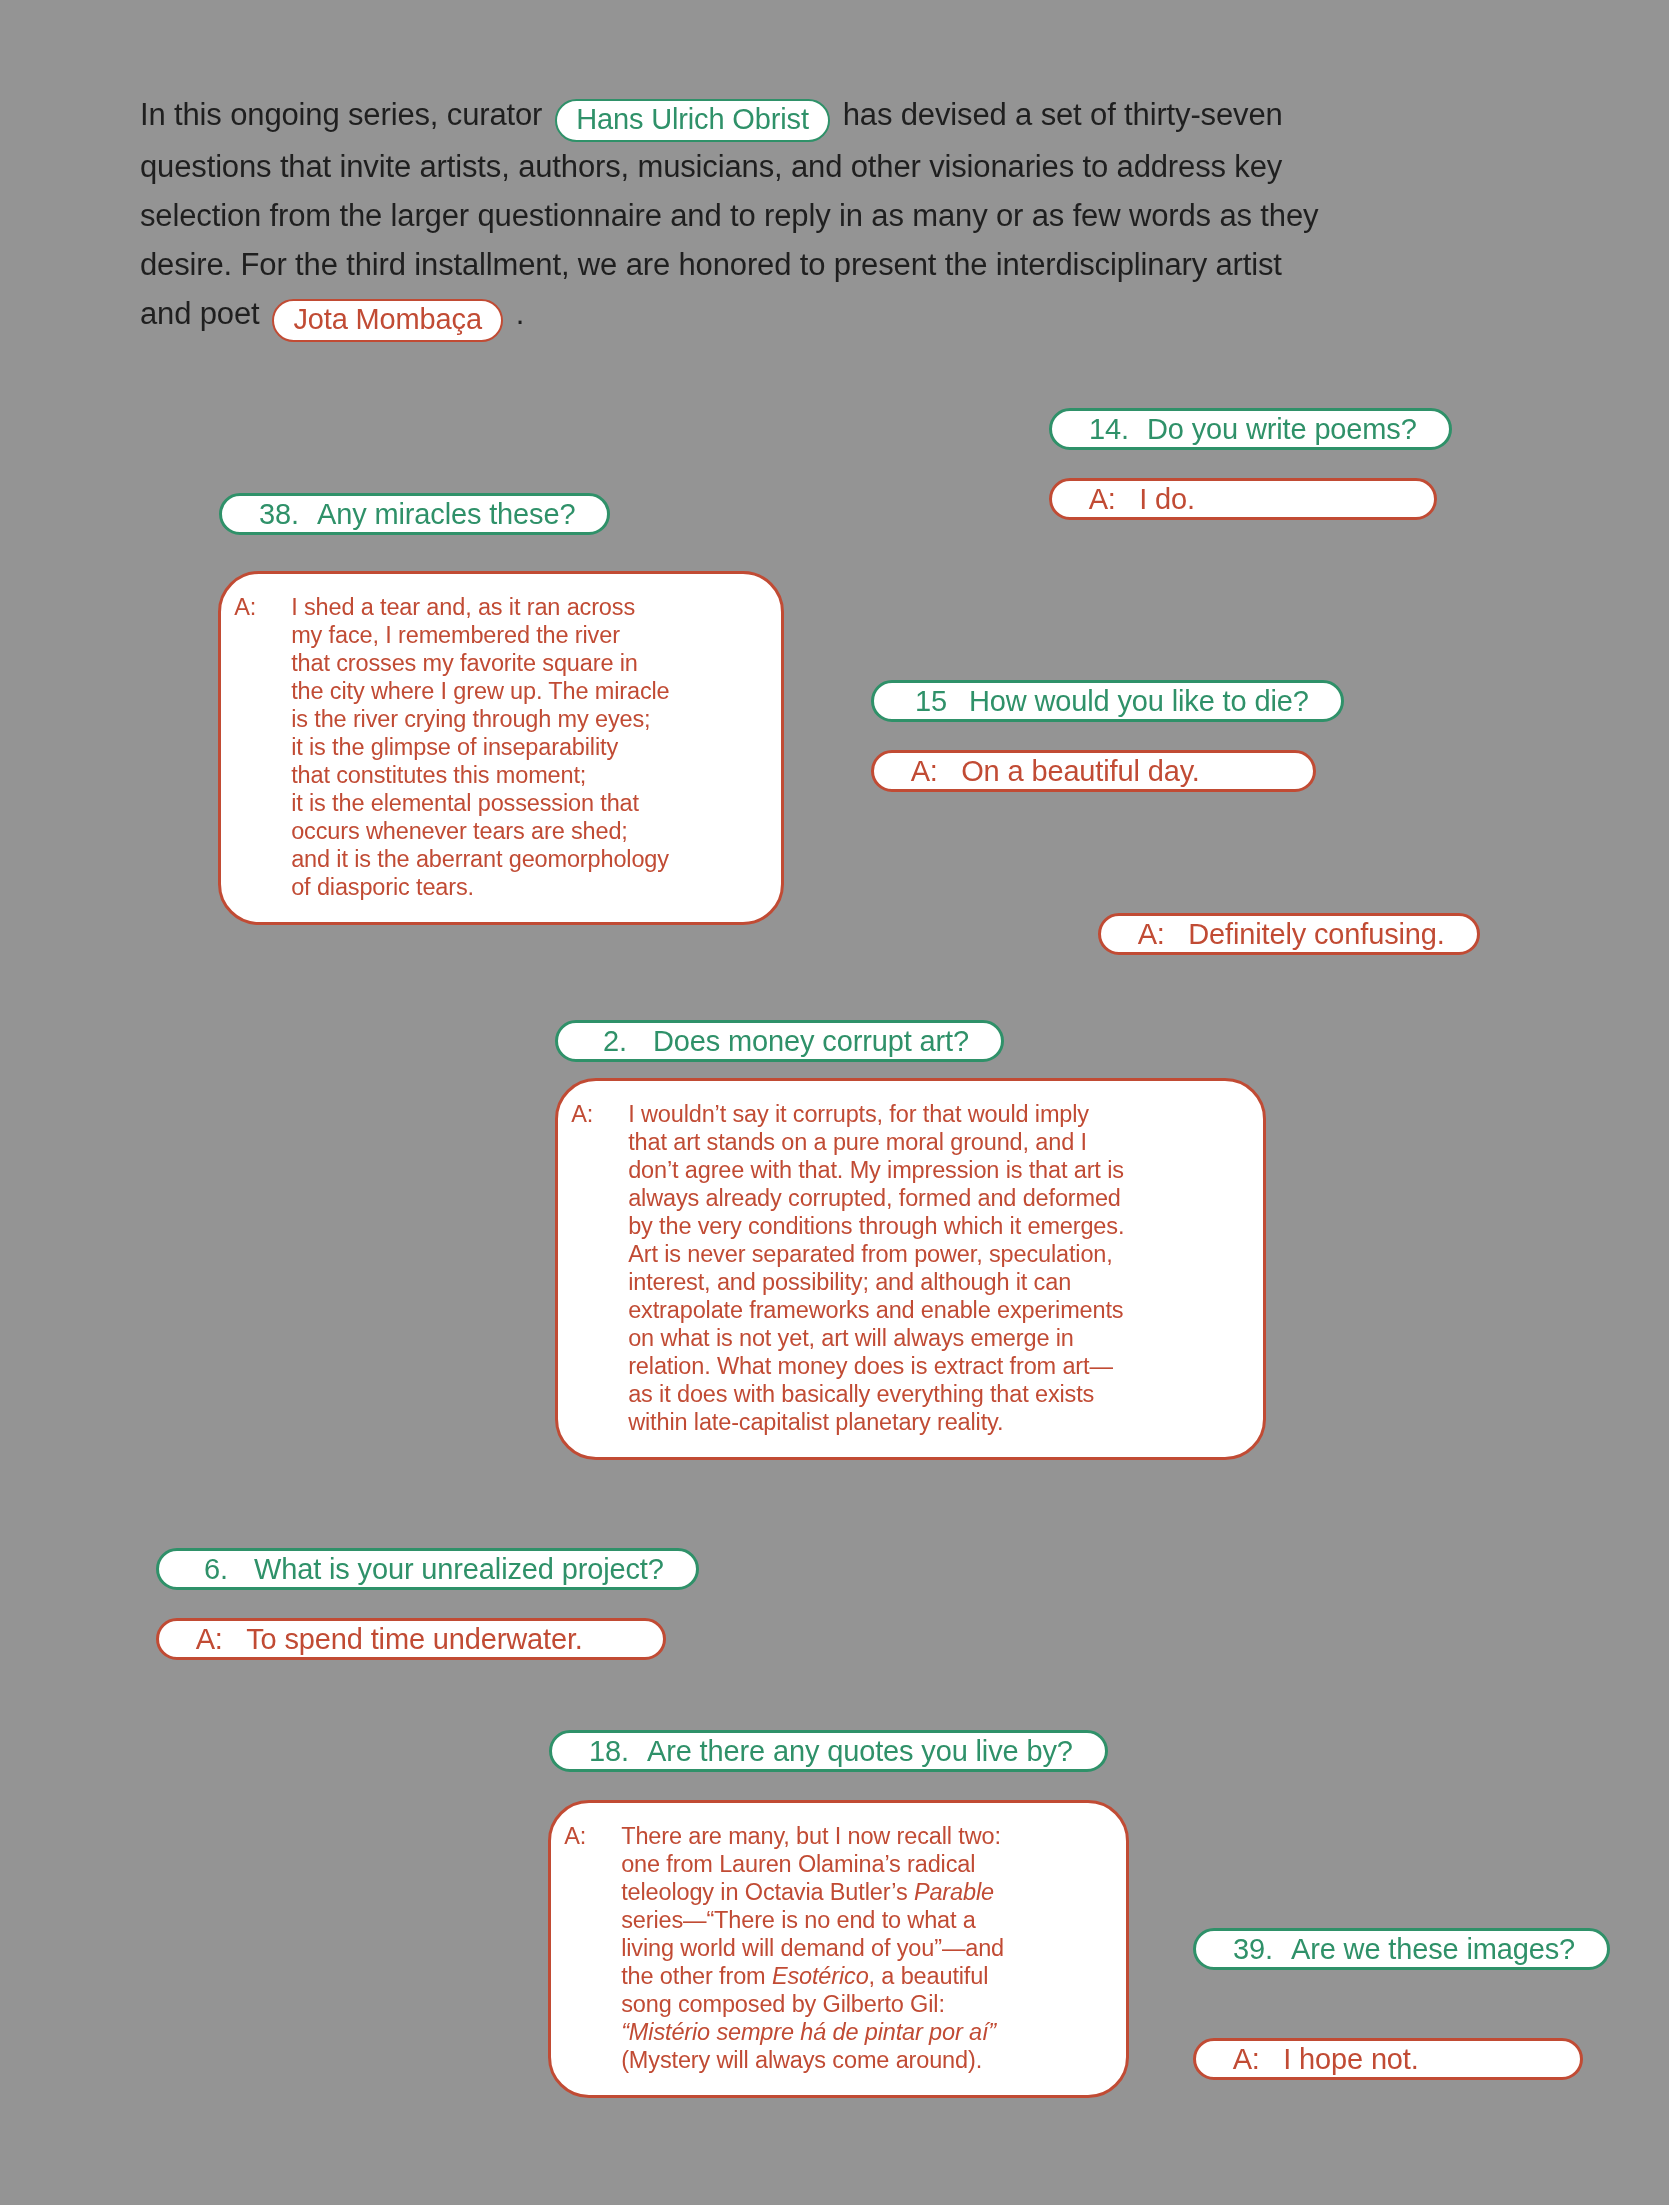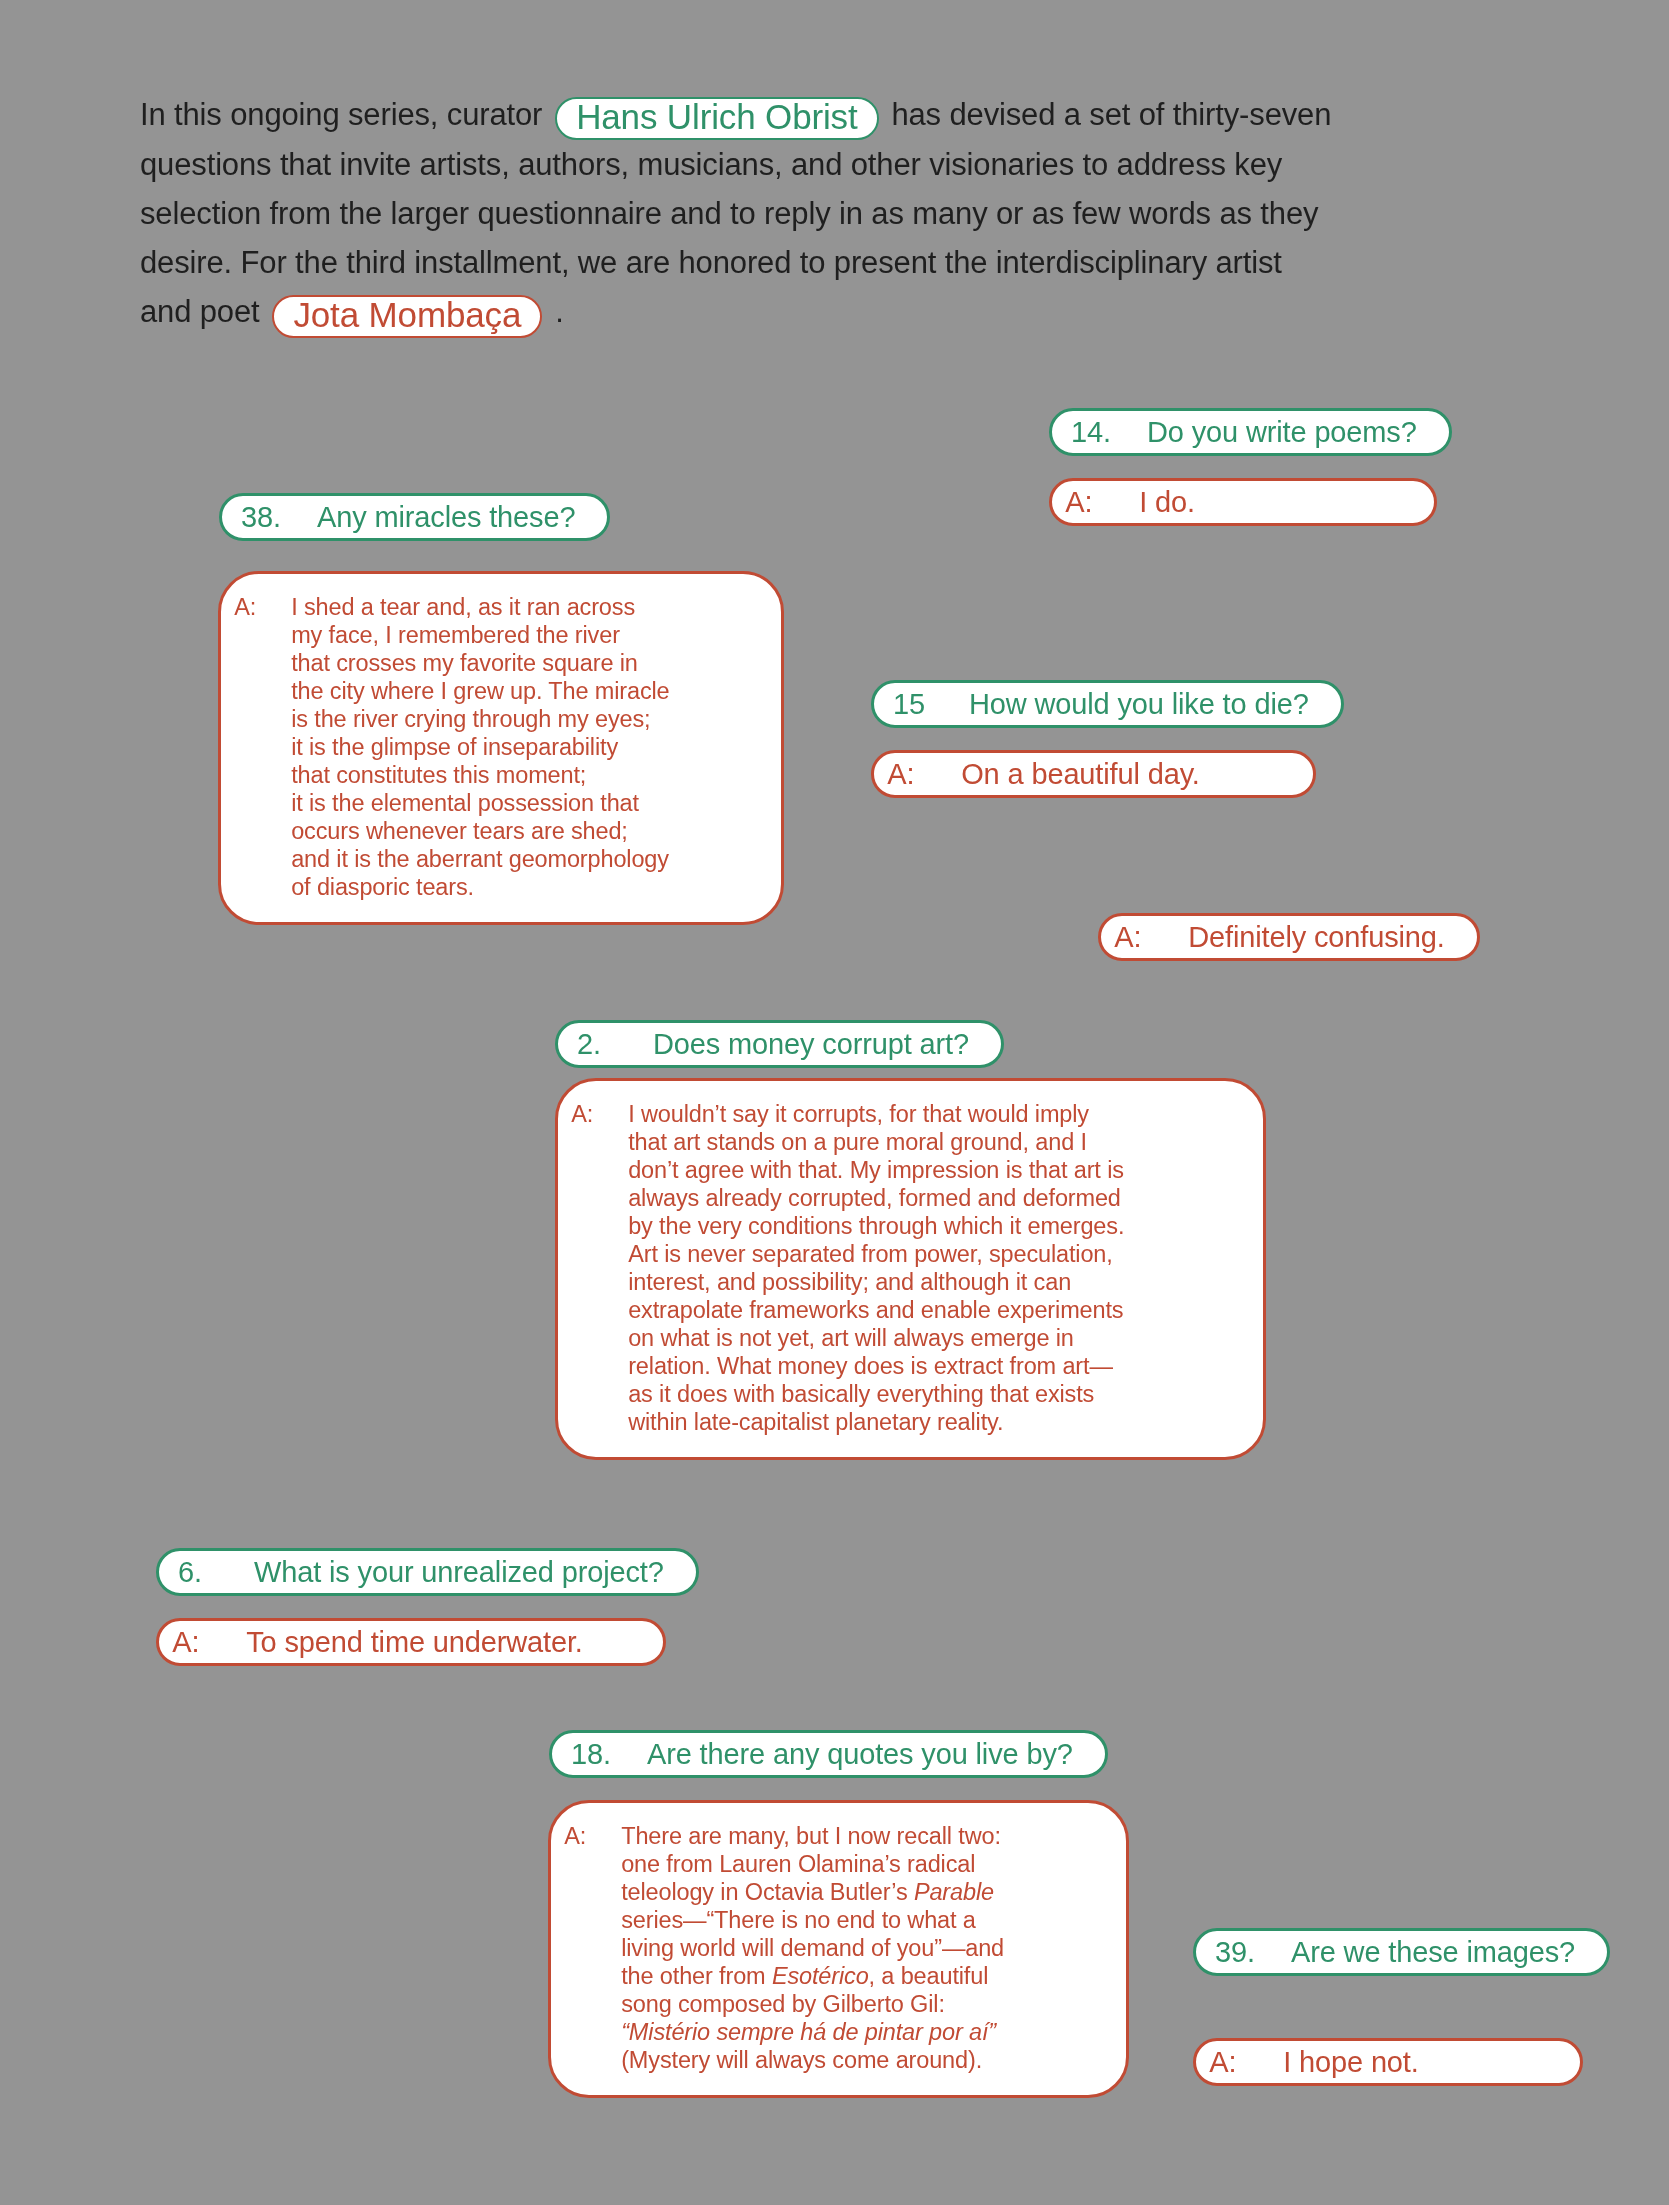--- a/index.html
+++ b/index.html
@@ -20,39 +20,40 @@
     color:var(--ink,#1f1f1f);
     font-size:31px;line-height:49px;
   }
   .intro-line{white-space:nowrap;}
   .tag{
     display:inline-block;
     background:var(--fill,#fff);
     border:2.9px solid;
     border-radius:32px;
     padding:2.2px 19px 5.1px 19px;
-    font-size:35px;line-height:32px;
+    font-size:29px;line-height:32px;
     margin:0 4.4px;
     vertical-align:-4.4px;
     white-space:nowrap;
   }
   .tag.green{color:var(--green,#2f9169);border-color:var(--green,#2f9169);}
   .tag.red{color:var(--red,#c14b34);border-color:var(--red,#c14b34);}
   
   .pill{
     position:absolute;
     box-sizing:border-box;
     display:flex;align-items:center;
-    height:48px;
+    height:42px;
     background:var(--fill,#fff);
     border:3.7px solid;
     border-radius:32px;
     font-size:29px;line-height:34px;
     white-space:nowrap;
     padding:0 32px 0 19px;
+    text-align:center;
   }
   .pill.q{color:var(--green,#2f9169);border-color:var(--green,#2f9169);}
   .pill.a{color:var(--red,#c14b34);border-color:var(--red,#c14b34);padding-left:13.2px;}
   .pill .num{flex:0 0 76px;}
   .pill.a .num{flex:0 0 74px;}
   
   .abox{
     position:absolute;
     box-sizing:border-box;
     display:flex;align-items:flex-start;

